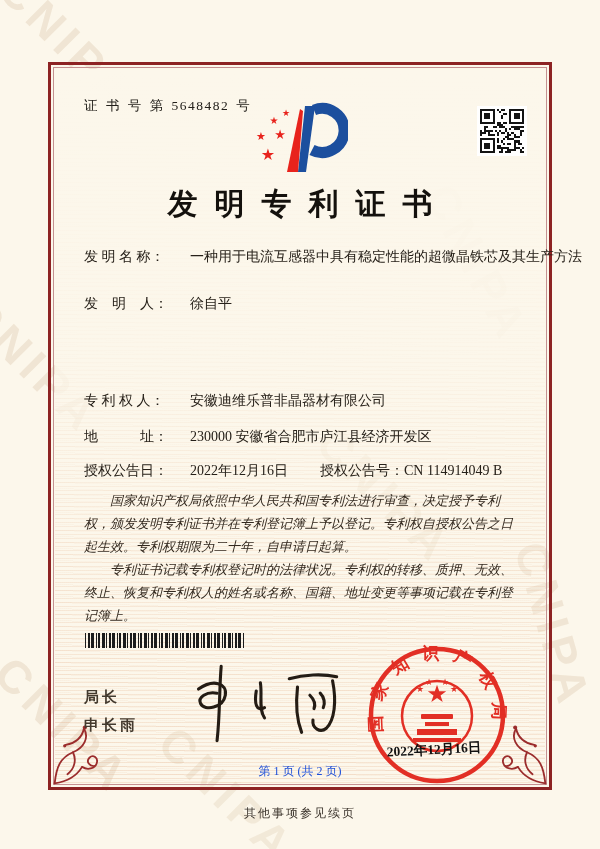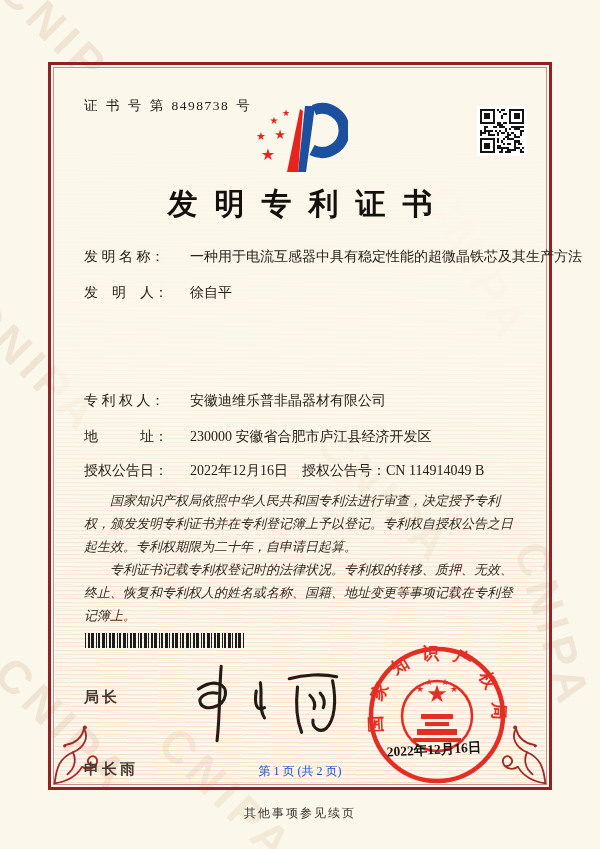--- a/index.html
+++ b/index.html
@@ -46,36 +46,36 @@
   .cert-no{position:absolute;z-index:3;left:84px;top:97px;font-size:13.5px;letter-spacing:1.5px;word-spacing:2px;color:#23201b;}
   .logo{position:absolute;z-index:3;left:252px;top:102px;width:96px;height:76px;}
   .qr{position:absolute;z-index:3;left:477px;top:106px;width:44px;height:44px;background:#ffffff;padding:3px;}
   .qr svg{display:block;width:44px;height:44px;shape-rendering:crispEdges;}
   .title{
     position:absolute;z-index:3;left:0;right:0;top:184px;text-align:center;
     font-size:30px;font-weight:700;letter-spacing:17px;text-indent:17px;color:#14110d;
   }
   
   .frow{position:absolute;z-index:3;left:84px;width:438px;font-size:14px;font-weight:400;line-height:20px;color:#262019;white-space:nowrap;}
-  .fr1{top:247px;} .fr2{top:283px;} .fr3{top:319px;} .fr4{top:355px;}
+  .fr1{top:247px;} .fr2{top:294px;} .fr3{top:319px;} .fr4{top:355px;}
   .fr5{top:391px;} .fr6{top:427px;} .fr7{top:461px;}
   .flabel{display:inline-block;width:106px;}
   .fvalue{display:inline;}
   .fv-date{display:inline-block;width:112px;}
-  .flabel2{display:inline-block;}
+  .flabel2{display:inline-block;margin-left:18px;}
   
   .paras{position:absolute;z-index:3;left:84px;top:489px;width:434px;
     font-size:13px;line-height:23px;color:#33291f;font-style:italic;}
   .paras p{margin:0;text-indent:2em;}
   
   .barcode{position:absolute;z-index:3;left:85px;top:633px;width:162px;height:15px;display:flex;align-items:stretch;}
   .barcode span{display:block;height:100%;background:#1c1c1c;flex:none;}
   
   .director-title{position:absolute;z-index:4;left:84px;top:688px;font:700 15px "Liberation Sans","DejaVu Sans",sans-serif;letter-spacing:3px;color:#443a2e;}
-  .director-name{position:absolute;z-index:4;left:84px;top:716px;font:700 15px "Liberation Sans","DejaVu Sans",sans-serif;letter-spacing:3px;color:#443a2e;margin-top:44px;}
+  .director-name{position:absolute;z-index:4;left:84px;top:716px;font:700 15px "Liberation Sans","DejaVu Sans",sans-serif;letter-spacing:3px;color:#443a2e;}
   .signature{position:absolute;z-index:4;left:182px;top:660px;width:165px;height:88px;}
   
   .seal{position:absolute;z-index:4;left:362px;top:640px;width:150px;height:150px;opacity:0.95;}
   .seal-date{
     position:absolute;z-index:5;left:364px;top:741px;width:140px;text-align:center;
     font-weight:700;font-size:13.5px;color:#121212;transform:rotate(-3deg);
   }
   
   .page-number{position:absolute;z-index:3;left:0;right:0;top:763px;text-align:center;font-size:12px;color:#1d4ed8;}
   .footer-note{position:absolute;z-index:3;left:0;right:0;top:805px;text-align:center;font-size:12px;letter-spacing:2px;color:#3a332b;}
@@ -116,21 +116,21 @@
       <path d="M4,66 C6,48 10,38 24,32 C36,27 42,16 36,6"></path>
       <path d="M36,6 C34,16 26,22 16,24"></path>
       <path d="M4,66 C18,64 28,58 34,48"></path>
       <path d="M34,48 C40,52 48,50 50,44 C52,38 46,34 42,38 C38,42 42,48 48,47"></path>
       <path d="M24,32 C28,40 26,50 18,56"></path>
     </g>
     <circle cx="37" cy="5" r="2.2" fill="#9b2c2c"></circle>
     <circle cx="15" cy="25" r="1.8" fill="#9b2c2c"></circle>
   </svg>
 
-  <div class="cert-no">证 书 号 第 8498738 号</div>
+  <div class="cert-no">证 书 号 第 5648482 号</div>
 
   <svg class="logo" viewBox="0 0 96 76">
     <path d="M62,8 A22,22 0 1 1 60,48" fill="none" stroke="#1c4f9e" stroke-width="11"></path>
     <polygon points="53,4 63,4 54,70 46,70" fill="#1c4f9e"></polygon>
     <polygon points="48,7 51,9 46,70 35,70" fill="#e8231c"></polygon>
     <g fill="#e8231c" font-family="'DejaVu Sans',sans-serif" text-anchor="middle">
       <text x="34" y="14" font-size="9">★</text>
       <text x="22" y="22" font-size="10">★</text>
       <text x="9" y="38" font-size="11">★</text>
       <text x="28" y="37" font-size="13">★</text>

